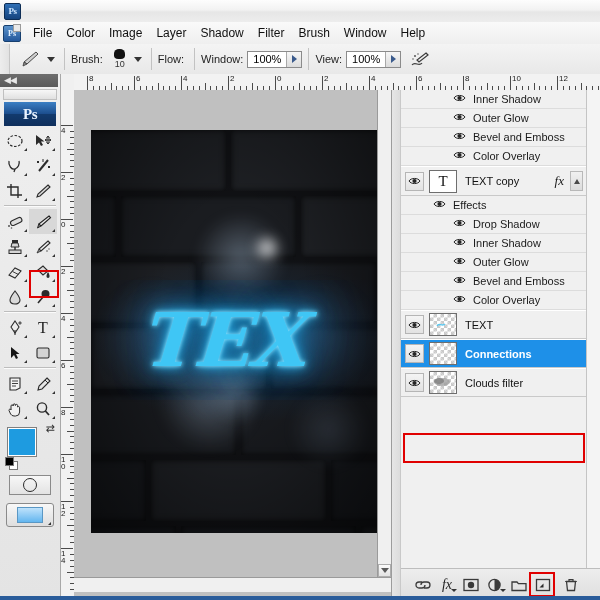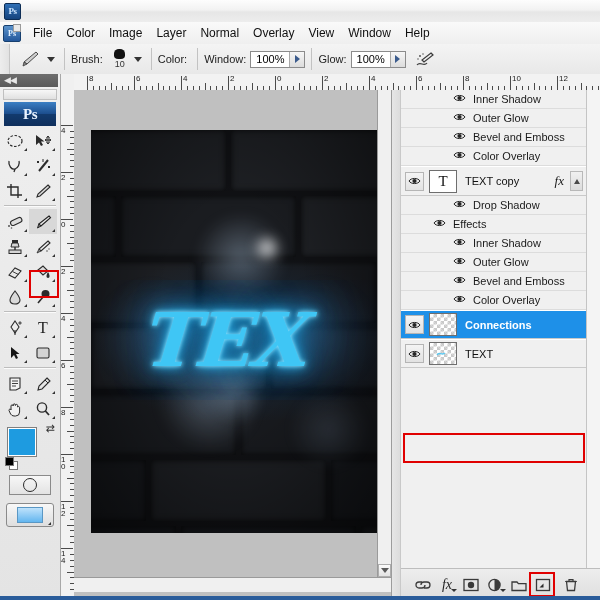--- a/index.html
+++ b/index.html
@@ -268,23 +268,23 @@
   <div class="titlebar">
     <div class="ps-badge">Ps</div>
   </div>
 
   <div class="menubar">
     <div class="menu-ps-icon">Ps</div>
     <div class="menu-item">File</div>
     <div class="menu-item">Color</div>
     <div class="menu-item">Image</div>
     <div class="menu-item">Layer</div>
-    <div class="menu-item">Normal</div>
-    <div class="menu-item">Overlay</div>
-    <div class="menu-item">View</div>
+    <div class="menu-item">Shadow</div>
+    <div class="menu-item">Filter</div>
+    <div class="menu-item">Brush</div>
     <div class="menu-item">Window</div>
     <div class="menu-item">Help</div>
   </div>
 
   <div class="optionsbar">
     <div class="ob-grip"></div>
     <div class="tool-preview">
       <svg width="22" height="18" viewBox="0 0 22 18">
         <path d="M18 2 L20 4 L9 14 L6 12 Z" fill="#cfcfcf" stroke="#4a4a4a" stroke-width="1"></path>
         <path d="M6 12 L9 14 L5 16 Z" fill="#8a8a8a" stroke="#3a3a3a" stroke-width=".8"></path>
@@ -292,31 +292,31 @@
     </div>
     <div class="tri-down"></div>
     <div class="ob-sep"></div>
     <div class="ob-label">Brush:</div>
     <div class="brush-thumb">
       <div class="brush-dot"></div>
       <div class="brush-num">10</div>
     </div>
     <div class="tri-down"></div>
     <div class="ob-sep"></div>
-    <div class="ob-label">Color:</div>
+    <div class="ob-label">Flow:</div>
     <div class="ob-sep"></div>
     <div class="ob-label">Window:</div>
     <div class="numfield">
       <span>100%</span>
       <div class="spin">
           <div class="spin-tri"></div>
         </div>
     </div>
     <div class="ob-sep"></div>
-    <div class="ob-label">Glow:</div>
+    <div class="ob-label">View:</div>
     <div class="numfield">
       <span>100%</span>
       <div class="spin">
           <div class="spin-tri"></div>
         </div>
     </div>
     <div class="airbrush">
       <svg width="24" height="18" viewBox="0 0 24 18">
         <path d="M17 3 L19 5 L10 12 L8 10 Z" fill="none" stroke="#3a3a3a" stroke-width="1.2"></path>
         <path d="M3 15 C6 11, 10 17, 13 13" fill="none" stroke="#3a3a3a" stroke-width="1.2"></path>
@@ -836,39 +836,39 @@
         <span class="thumb white-t">
           <span class="tletter">T</span>
         </span>
         <span class="layer-name">TEXT copy</span>
         <span class="fxmark">fx</span>
         <span class="collapse-tri">
             <i class="ct-up"></i>
           </span>
       </div>
 
+      <div class="eff-row effects-hdr">
+        <span class="eye">
+          <svg width="13" height="10" viewBox="0 0 13 10">
+              <path d="M1 5 C3 1.6, 10 1.6, 12 5 C10 8.4, 3 8.4, 1 5 Z" fill="#e9e9e9" stroke="#242424" stroke-width="1"></path>
+              <circle cx="6.5" cy="5" r="2.1" fill="#242424"></circle>
+            </svg>
+        </span>
+        <span class="eff-name">Effects</span>
+      </div>
+
       <div class="eff-row">
         <span class="eye">
           <svg width="13" height="10" viewBox="0 0 13 10">
               <path d="M1 5 C3 1.6, 10 1.6, 12 5 C10 8.4, 3 8.4, 1 5 Z" fill="#e9e9e9" stroke="#242424" stroke-width="1"></path>
               <circle cx="6.5" cy="5" r="2.1" fill="#242424"></circle>
             </svg>
         </span>
         <span class="eff-name">Drop Shadow</span>
       </div>
-
-      <div class="eff-row effects-hdr">
-        <span class="eye">
-          <svg width="13" height="10" viewBox="0 0 13 10">
-              <path d="M1 5 C3 1.6, 10 1.6, 12 5 C10 8.4, 3 8.4, 1 5 Z" fill="#e9e9e9" stroke="#242424" stroke-width="1"></path>
-              <circle cx="6.5" cy="5" r="2.1" fill="#242424"></circle>
-            </svg>
-        </span>
-        <span class="eff-name">Effects</span>
-      </div>
       <div class="eff-row">
         <span class="eye">
           <svg width="13" height="10" viewBox="0 0 13 10">
               <path d="M1 5 C3 1.6, 10 1.6, 12 5 C10 8.4, 3 8.4, 1 5 Z" fill="#e9e9e9" stroke="#242424" stroke-width="1"></path>
               <circle cx="6.5" cy="5" r="2.1" fill="#242424"></circle>
             </svg>
         </span>
         <span class="eff-name">Inner Shadow</span>
       </div>
       <div class="eff-row">
@@ -890,48 +890,63 @@
         <span class="eff-name">Bevel and Emboss</span>
       </div>
       <div class="eff-row">
         <span class="eye">
           <svg width="13" height="10" viewBox="0 0 13 10">
               <path d="M1 5 C3 1.6, 10 1.6, 12 5 C10 8.4, 3 8.4, 1 5 Z" fill="#e9e9e9" stroke="#242424" stroke-width="1"></path>
               <circle cx="6.5" cy="5" r="2.1" fill="#242424"></circle>
             </svg>
         </span>
         <span class="eff-name">Color Overlay</span>
-      </div>
-
-      <div class="layer-row selected">
-        <span class="eyebox">
-          <svg width="13" height="10" viewBox="0 0 13 10">
-              <path d="M1 5 C3 1.6, 10 1.6, 12 5 C10 8.4, 3 8.4, 1 5 Z" fill="#e9e9e9" stroke="#242424" stroke-width="1"></path>
-              <circle cx="6.5" cy="5" r="2.1" fill="#242424"></circle>
-            </svg>
-        </span>
-        <span class="thumb"></span>
-        <span class="layer-name">Connections</span>
       </div>
 
       <div class="layer-row">
         <span class="eyebox">
           <svg width="13" height="10" viewBox="0 0 13 10">
               <path d="M1 5 C3 1.6, 10 1.6, 12 5 C10 8.4, 3 8.4, 1 5 Z" fill="#e9e9e9" stroke="#242424" stroke-width="1"></path>
               <circle cx="6.5" cy="5" r="2.1" fill="#242424"></circle>
             </svg>
         </span>
         <span class="thumb">
           <svg width="26" height="21" viewBox="0 0 26 21" style="position:absolute;left:0;top:0;">
               <path d="M7 12 C9 8, 12 13, 15 10" stroke="#49c3ef" stroke-width="1.4" fill="none" opacity=".9"></path>
             </svg>
         </span>
         <span class="layer-name">TEXT</span>
       </div>
 
+      <div class="layer-row selected">
+        <span class="eyebox">
+          <svg width="13" height="10" viewBox="0 0 13 10">
+              <path d="M1 5 C3 1.6, 10 1.6, 12 5 C10 8.4, 3 8.4, 1 5 Z" fill="#e9e9e9" stroke="#242424" stroke-width="1"></path>
+              <circle cx="6.5" cy="5" r="2.1" fill="#242424"></circle>
+            </svg>
+        </span>
+        <span class="thumb"></span>
+        <span class="layer-name">Connections</span>
+      </div>
+
+      <div class="layer-row">
+        <span class="eyebox">
+          <svg width="13" height="10" viewBox="0 0 13 10">
+              <path d="M1 5 C3 1.6, 10 1.6, 12 5 C10 8.4, 3 8.4, 1 5 Z" fill="#e9e9e9" stroke="#242424" stroke-width="1"></path>
+              <circle cx="6.5" cy="5" r="2.1" fill="#242424"></circle>
+            </svg>
+        </span>
+        <span class="thumb">
+          <svg width="26" height="21" viewBox="0 0 26 21" style="position:absolute;left:0;top:0;">
+            <ellipse cx="12" cy="10" rx="8" ry="4" fill="#9a9a9a" opacity=".75"></ellipse>
+            <ellipse cx="9" cy="9" rx="5" ry="3" fill="#7d7d7d" opacity=".7"></ellipse>
+          </svg>
+        </span>
+        <span class="layer-name">Clouds filter</span>
+      </div>
 
     </div>
 
     <div class="lp-scroll"></div>
 
     <div class="panel-hl" style="left:11px;top:343px;width:182px;height:30px;"></div>
 
     <div class="lp-bottom">
       <div class="lb-btn" style="margin-left:10px;">
         <svg width="18" height="12" viewBox="0 0 18 12">

